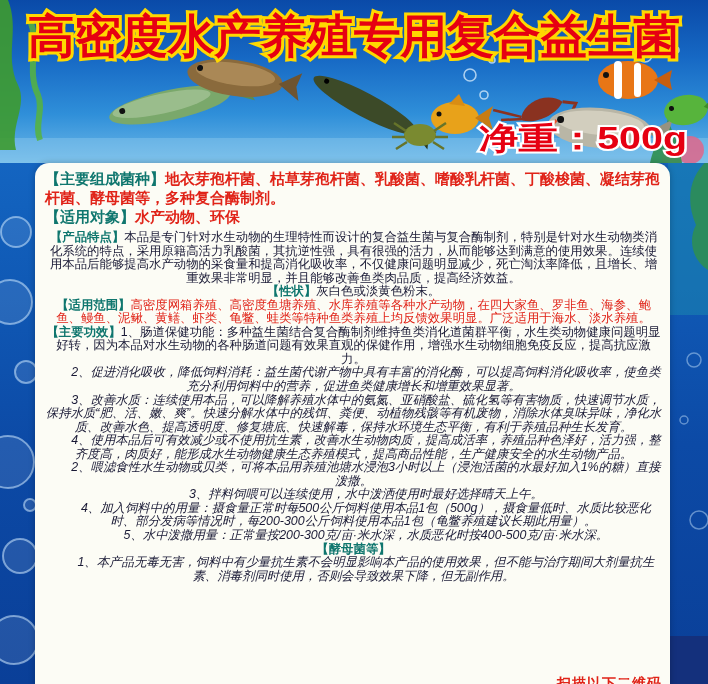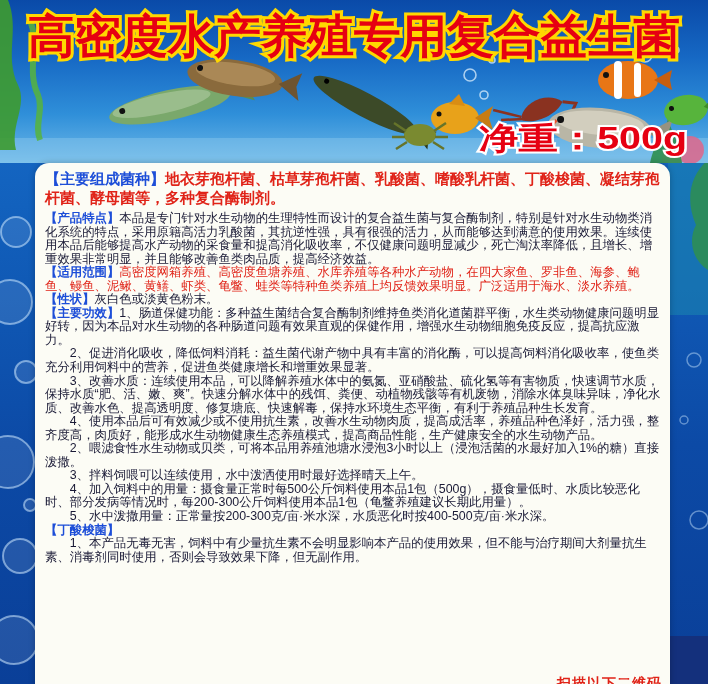--- a/index.html
+++ b/index.html
@@ -38,26 +38,26 @@
     width: 635px; height: 529px;
     box-sizing: border-box;
     background: #fcfcf5;
     border-radius: 14px 14px 0 0;
     padding: 6px 8px 0 10px;
     box-shadow: 0 0 6px rgba(0,0,0,0.25);
   }
   .section { margin: 0; }
   .section.gap { margin-top: 5px; }
   .para { margin: 0; }
-  .para.indent { text-indent: 2em; }
+  .para.indent { text-indent: 2em; font-style: italic; }
   .size-large { font-size: 15px; line-height: 19px; font-weight: 600; }
-  .size-small { font-size: 12.4px; line-height: 13.55px; font-weight: 400; }
+  .size-small { font-size: 12.4px; line-height: 13.55px; font-weight: 400; text-align: center; }
   .tone-red { color: #e02318; }
   .tone-dark { color: #191935; }
-  .hdr { color: #1d4ed8; font-weight: 700; }
+  .hdr { color: #0f766e; font-weight: 700; }
 
   .footer-note {
     position: absolute;
     right: 46px; bottom: -7px;
     color: #e02318;
     font-size: 14px;
     line-height: 15px;
     font-weight: 600;
     letter-spacing: 1px;
   }
@@ -185,42 +185,45 @@
 
     <svg class="netweight-svg" viewBox="0 0 230 44">
       <text x="115" y="33" text-anchor="middle" font-family="Liberation Sans, sans-serif" font-size="31" font-weight="bold" fill="#e60012" stroke="#ffffff" stroke-width="4" paint-order="stroke" textLength="208" lengthAdjust="spacingAndGlyphs">净重：500g</text>
     </svg>
   </div>
 
   <div class="panel" id="sections-root">
       <div class="section tone-red size-large">
         <p class="para"><span class="hdr">【主要组成菌种】</span>地衣芽孢杆菌、枯草芽孢杆菌、乳酸菌、嗜酸乳杆菌、丁酸梭菌、凝结芽孢杆菌、酵母菌等，多种复合酶制剂。</p>
       </div>
+      <div class="section tone-red size-large">
+        <p class="para"><span class="hdr">【适用对象】</span>水产动物、环保</p>
+      </div>
       <div class="section tone-dark size-small gap">
         <p class="para"><span class="hdr">【产品特点】</span>本品是专门针对水生动物的生理特性而设计的复合益生菌与复合酶制剂，特别是针对水生动物类消化系统的特点，采用原籍高活力乳酸菌，其抗逆性强，具有很强的活力，从而能够达到满意的使用效果。连续使用本品后能够提高水产动物的采食量和提高消化吸收率，不仅健康问题明显减少，死亡淘汰率降低，且增长、增重效果非常明显，并且能够改善鱼类肉品质，提高经济效益。</p>
       </div>
+      <div class="section tone-dark size-small">
+        <p class="para"><span class="hdr">【性状】</span>灰白色或淡黄色粉末。</p>
+      </div>
       <div class="section tone-red size-small">
         <p class="para"><span class="hdr">【适用范围】</span>高密度网箱养殖、高密度鱼塘养殖、水库养殖等各种水产动物，在四大家鱼、罗非鱼、海参、鲍鱼、鳗鱼、泥鳅、黄鳝、虾类、龟鳖、蛙类等特种鱼类养殖上均反馈效果明显。广泛适用于海水、淡水养殖。</p>
-      </div>
-      <div class="section tone-dark size-small">
-        <p class="para"><span class="hdr">【性状】</span>灰白色或淡黄色粉末。</p>
       </div>
       <div class="section tone-dark size-small">
         <p class="para"><span class="hdr">【主要功效】</span>1、肠道保健功能：多种益生菌结合复合酶制剂维持鱼类消化道菌群平衡，水生类动物健康问题明显好转，因为本品对水生动物的各种肠道问题有效果直观的保健作用，增强水生动物细胞免疫反应，提高抗应激力。</p>
         <p class="para indent">2、促进消化吸收，降低饲料消耗：益生菌代谢产物中具有丰富的消化酶，可以提高饲料消化吸收率，使鱼类充分利用饲料中的营养，促进鱼类健康增长和增重效果显著。</p>
         <p class="para indent">3、改善水质：连续使用本品，可以降解养殖水体中的氨氮、亚硝酸盐、硫化氢等有害物质，快速调节水质，保持水质“肥、活、嫩、爽”。快速分解水体中的残饵、粪便、动植物残骸等有机废物，消除水体臭味异味，净化水质、改善水色、提高透明度、修复塘底、快速解毒，保持水环境生态平衡，有利于养殖品种生长发育。</p>
         <p class="para indent">4、使用本品后可有效减少或不使用抗生素，改善水生动物肉质，提高成活率，养殖品种色泽好，活力强，整齐度高，肉质好，能形成水生动物健康生态养殖模式，提高商品性能，生产健康安全的水生动物产品。</p>
       </div>
       <div class="section tone-dark size-small">
         <p class="para indent">2、喂滤食性水生动物或贝类，可将本品用养殖池塘水浸泡3小时以上（浸泡活菌的水最好加入1%的糖）直接泼撒。</p>
         <p class="para indent">3、拌料饲喂可以连续使用，水中泼洒使用时最好选择晴天上午。</p>
         <p class="para indent">4、加入饲料中的用量：摄食量正常时每500公斤饲料使用本品1包（500g），摄食量低时、水质比较恶化时、部分发病等情况时，每200-300公斤饲料使用本品1包（龟鳖养殖建议长期此用量）。</p>
         <p class="para indent">5、水中泼撒用量：正常量按200-300克/亩·米水深，水质恶化时按400-500克/亩·米水深。</p>
       </div>
       <div class="section tone-dark size-small">
-        <p class="para"><span class="hdr">【丁酸梭菌】</span></p>
+        <p class="para"><span class="hdr">【酵母菌等】</span></p>
         <p class="para indent">1、本产品无毒无害，饲料中有少量抗生素不会明显影响本产品的使用效果，但不能与治疗期间大剂量抗生素、消毒剂同时使用，否则会导致效果下降，但无副作用。</p>
       </div>
     </div>
 
   <div class="footer-note">扫描以下二维码</div>
 
 </div>
 
 </body></html>

